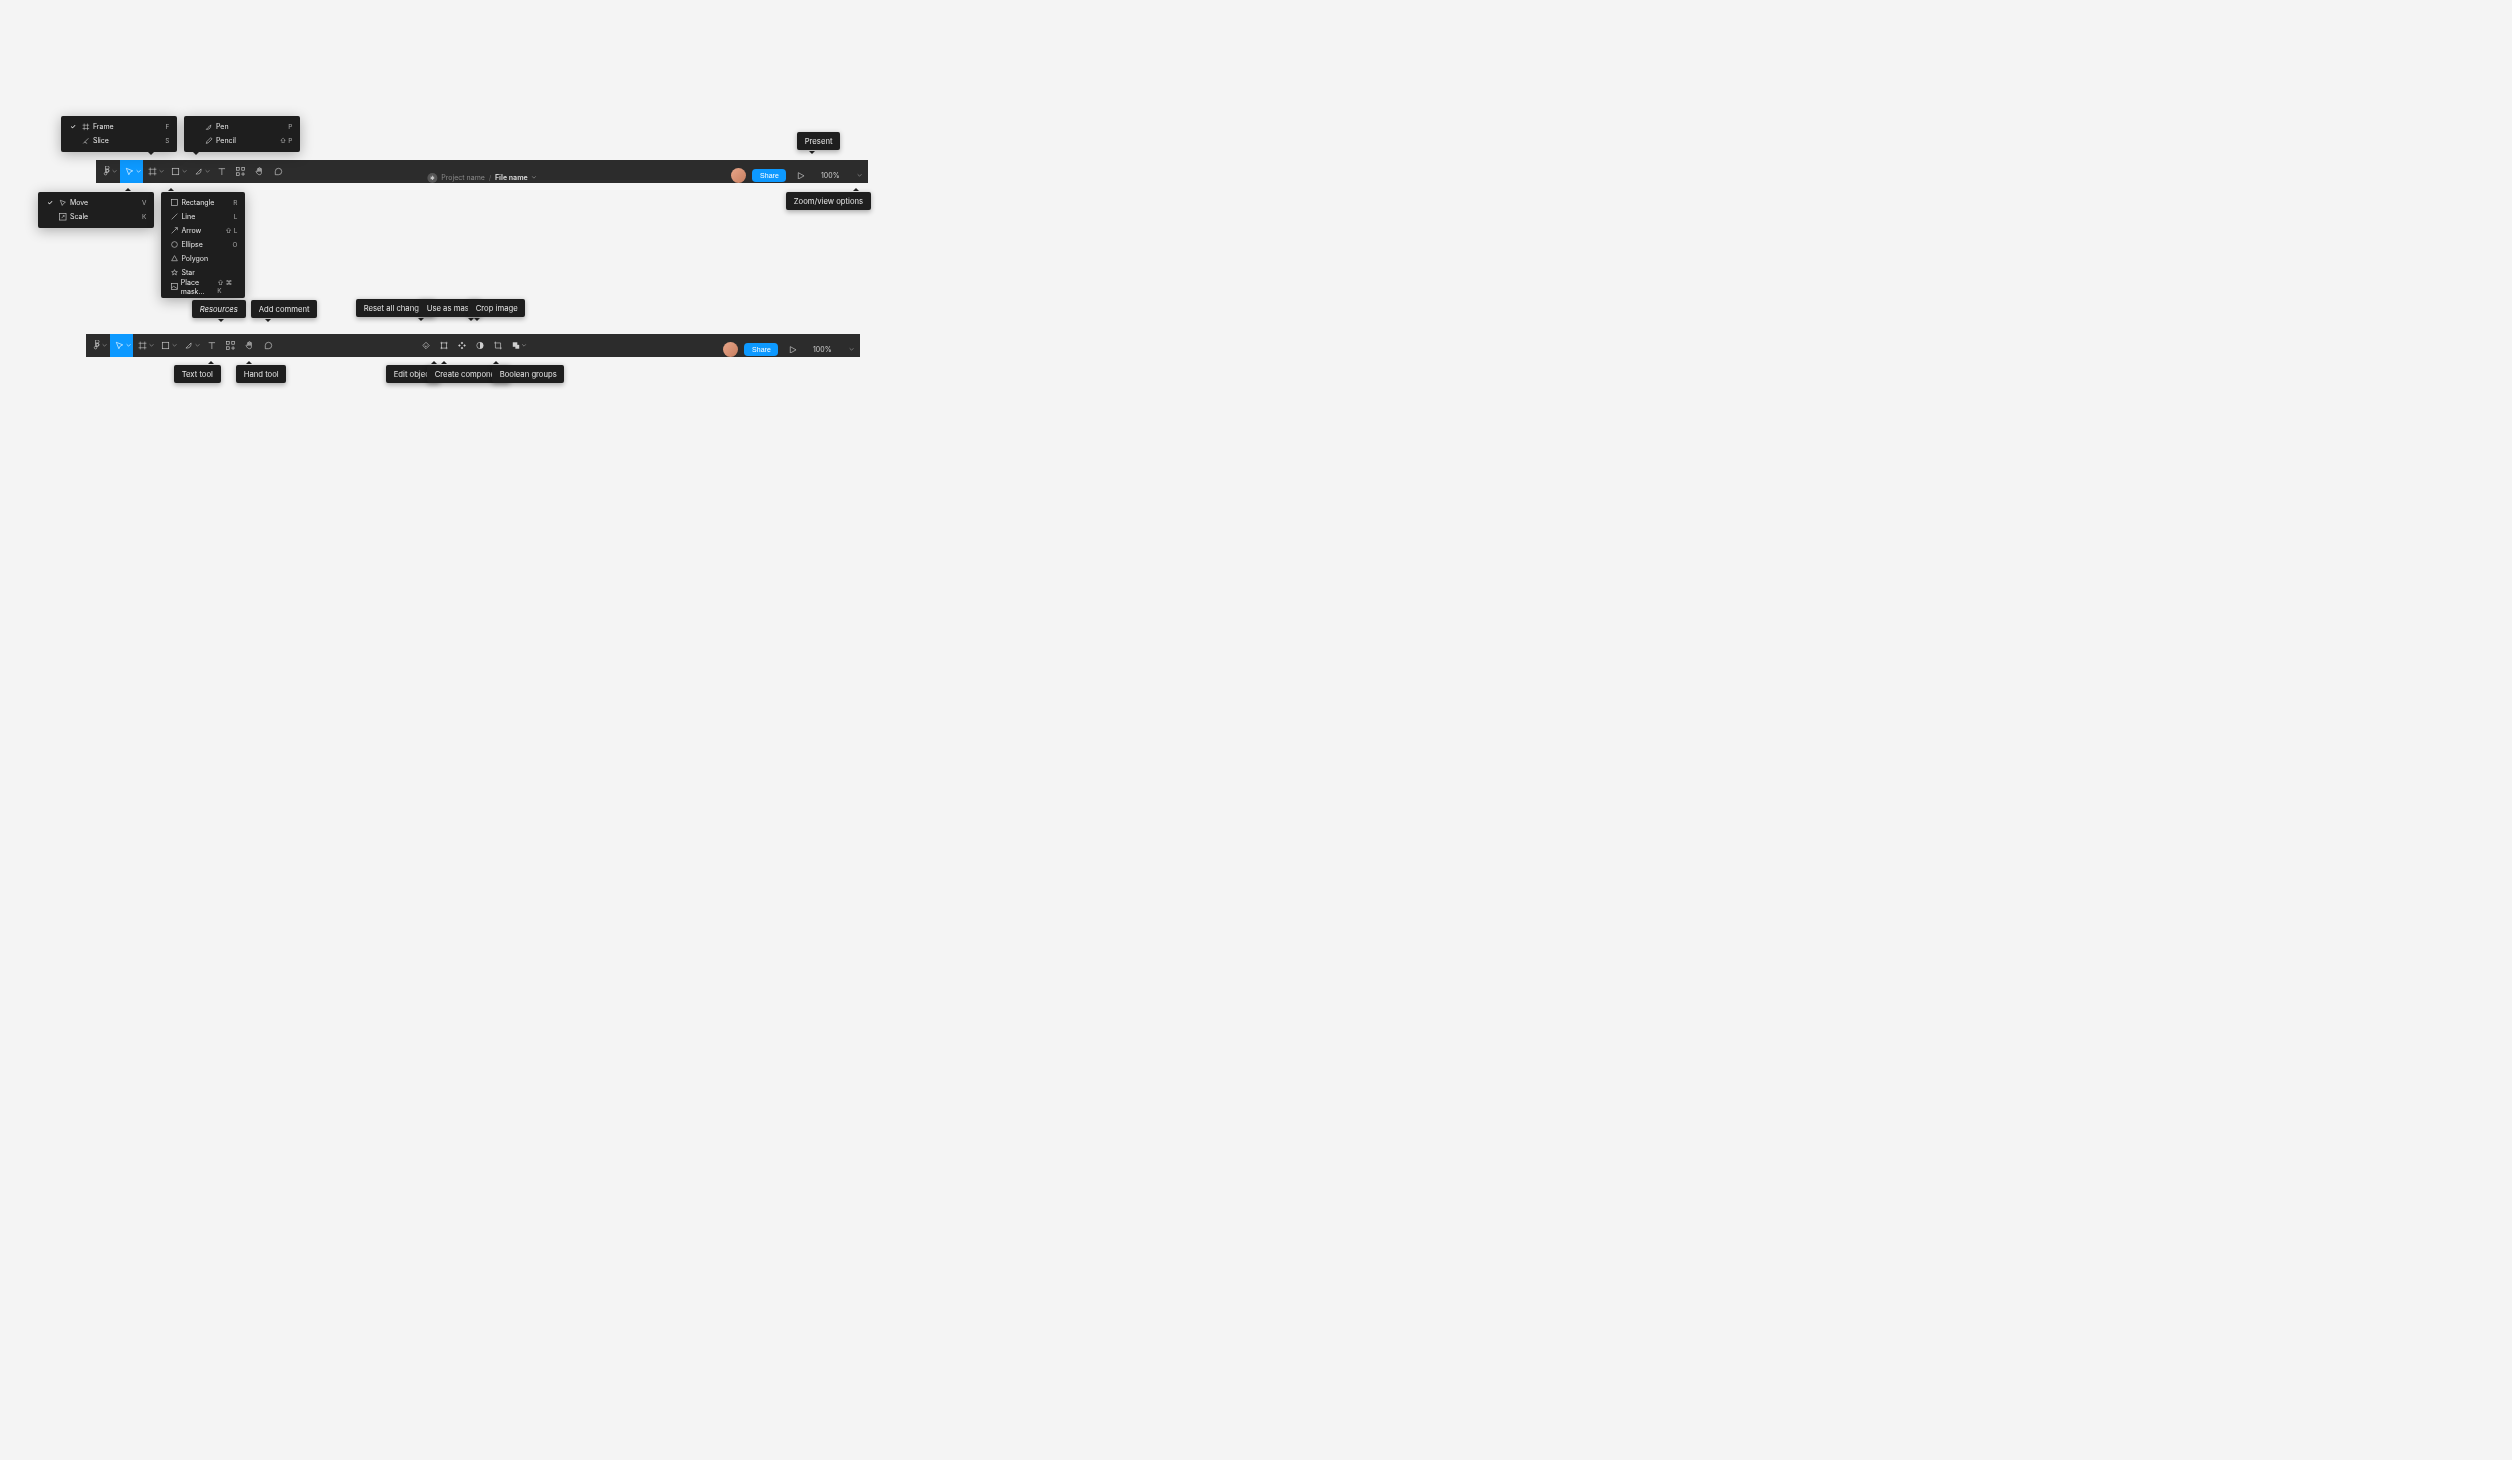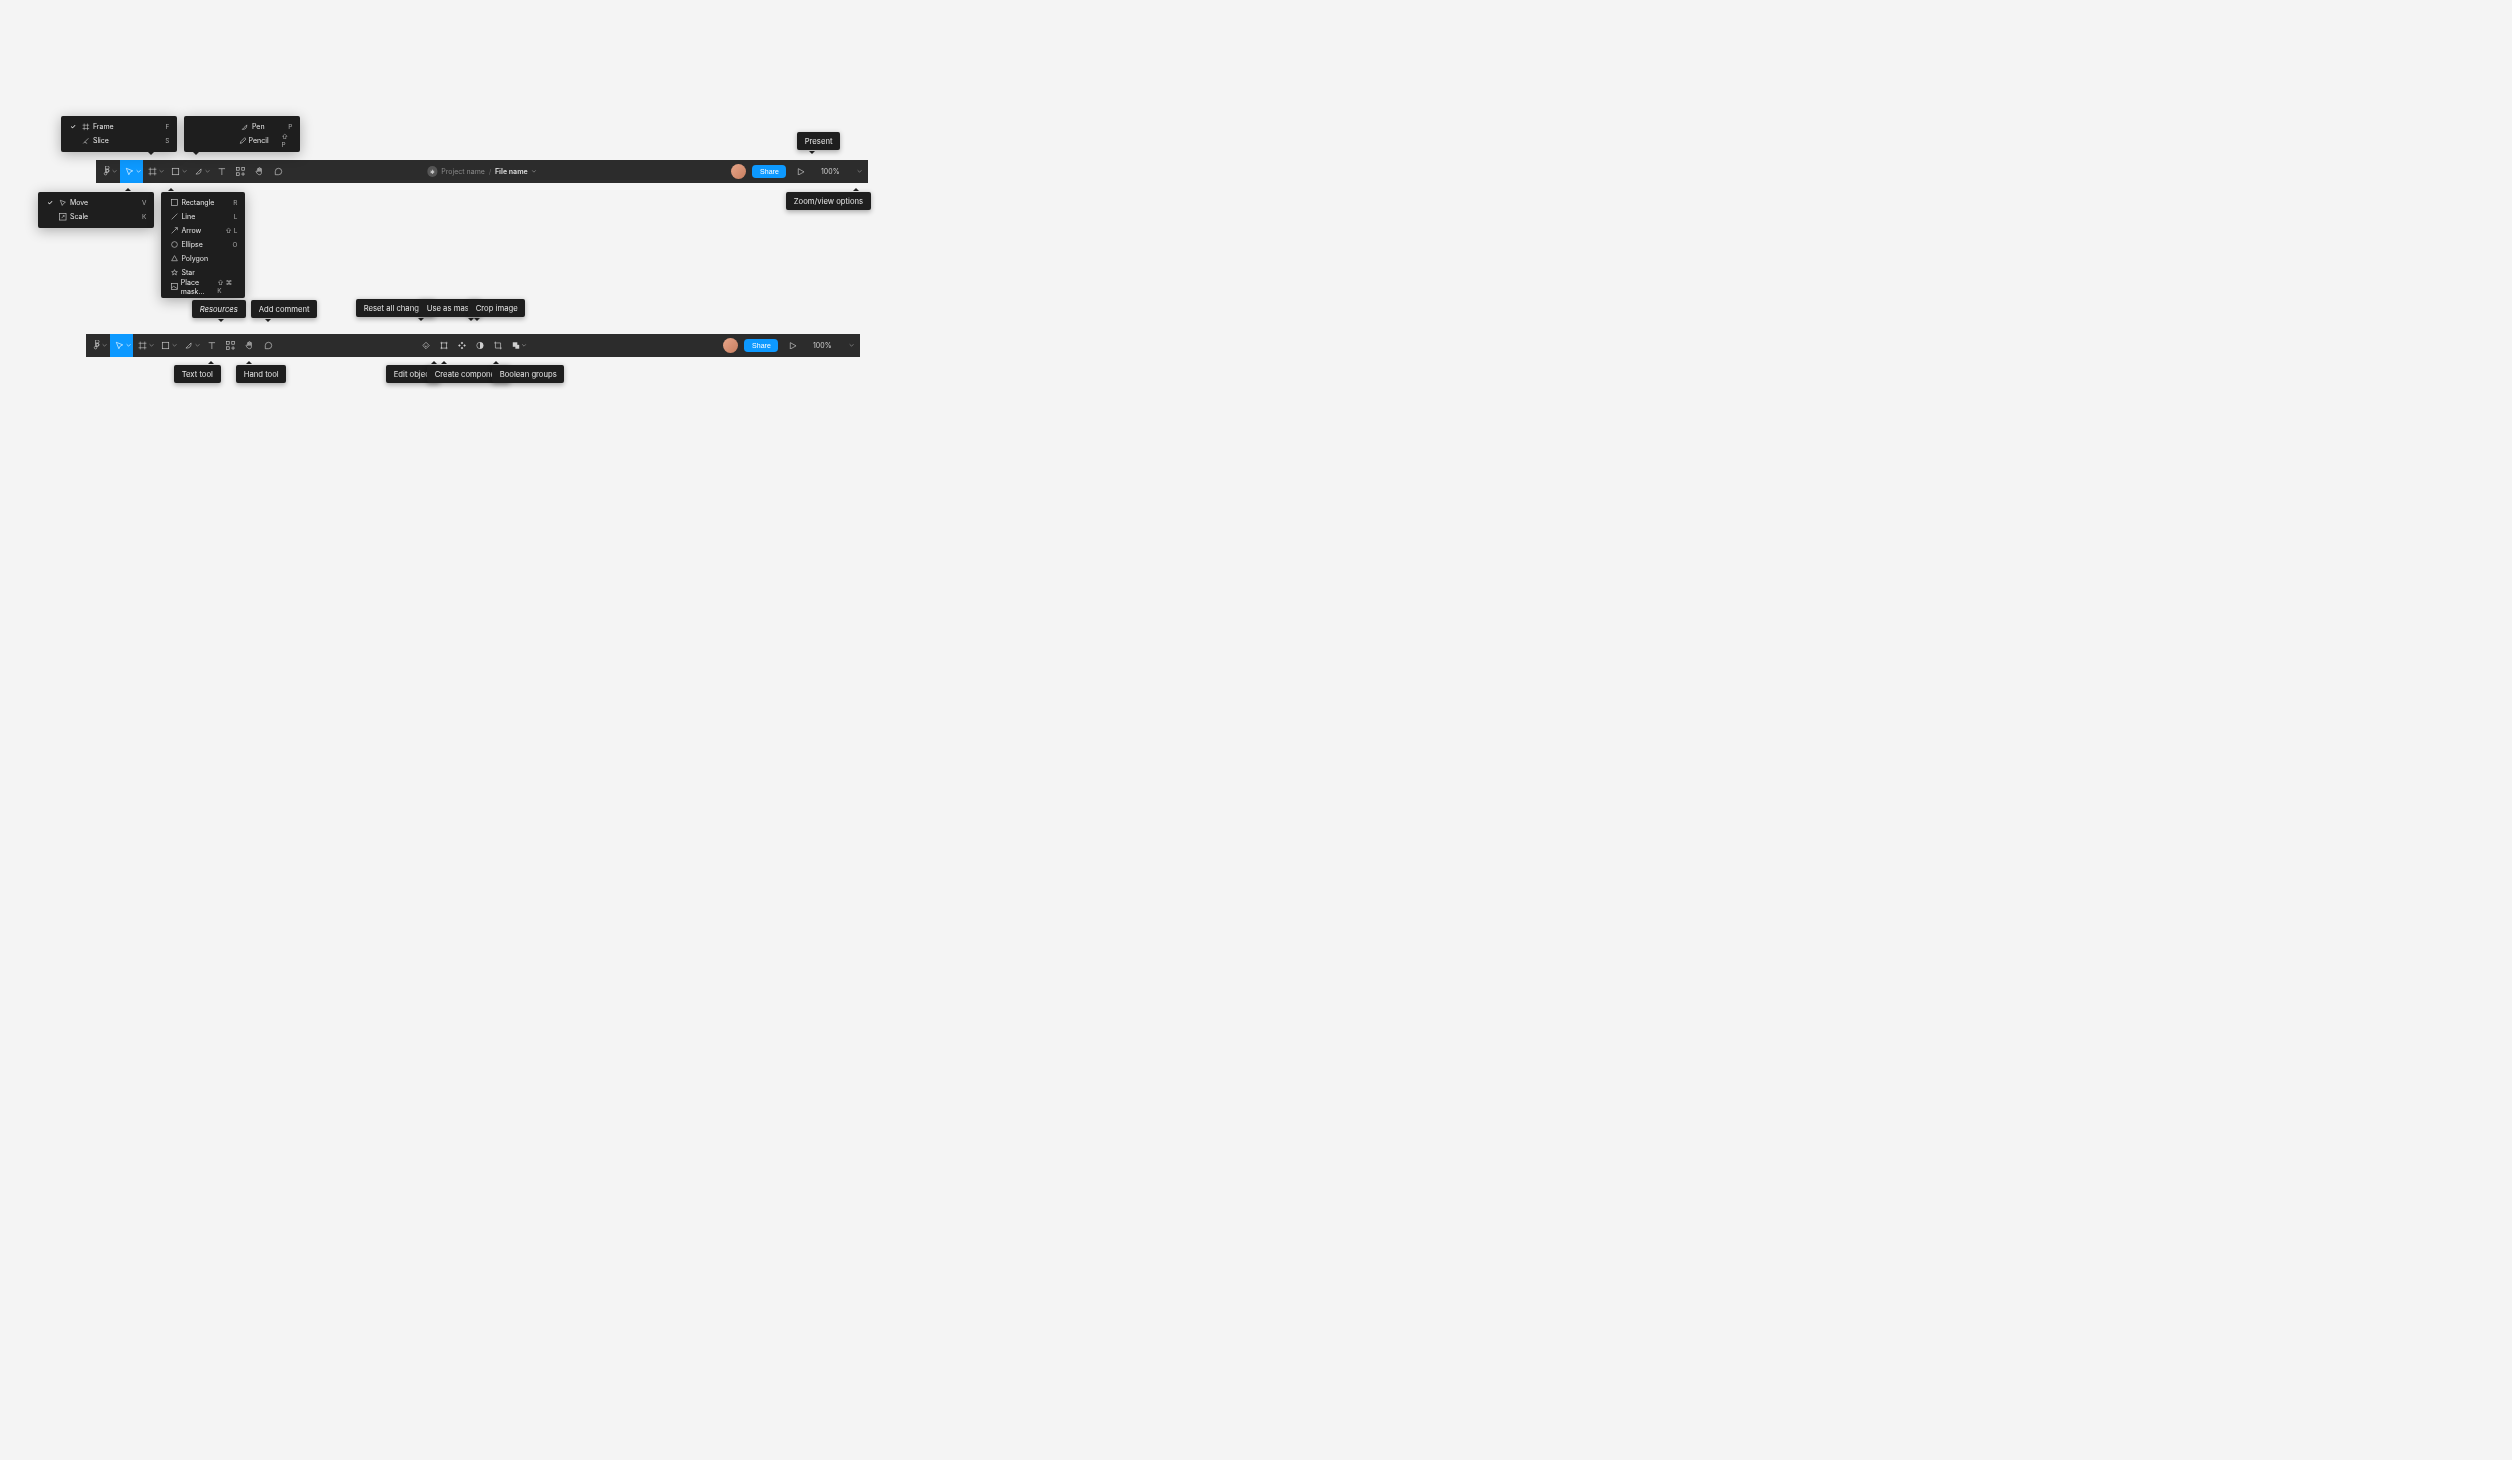--- a/index.html
+++ b/index.html
@@ -12,21 +12,21 @@
       font-size: 7px;
       color: #fff;
     }
     * { box-sizing: border-box; }
     
     .toolbar {
       position: absolute;
       background: #2c2c2c;
       height: 23px;
       display: flex;
-      align-items: center;
+      align-items: flex-end;
       padding: 0 1.3px;
     }
     .toolbar-btn {
       display: flex;
       align-items: center;
       justify-content: center;
       height: 23px;
       color: #d0d0d0;
       cursor: pointer;
       position: relative;
@@ -284,21 +284,21 @@
     <span class="micon">
         <svg width="7.7" height="7.7" viewBox="0 0 12 12" fill="none" stroke="#d0d0d0">
           <path d="M2 10l8-8M4 8l4 2"></path>
         </svg>
       </span>
     <span class="mlabel">Slice</span>
     <span class="mkey">S</span>
   </div>
 </div>
 
-<div class="menu with-arrow-bottom" style="left:184px; top:116px; width:116px;padding-left:36px; --ax:10%;">
+<div class="menu with-arrow-bottom" style="left:184px; top:116px; width:116px; --ax:10%;">
   <div class="menu-item">
     <span class="check"></span>
     <span class="micon">
         <svg width="7.7" height="7.7" viewBox="0 0 12 12" fill="none" stroke="#d0d0d0">
           <path d="M2 10c5 0 7-2 7-7l-3 3c-1 1-4 4-4 4z"></path>
         </svg>
       </span>
     <span class="mlabel">Pen</span>
     <span class="mkey">P</span>
   </div>

